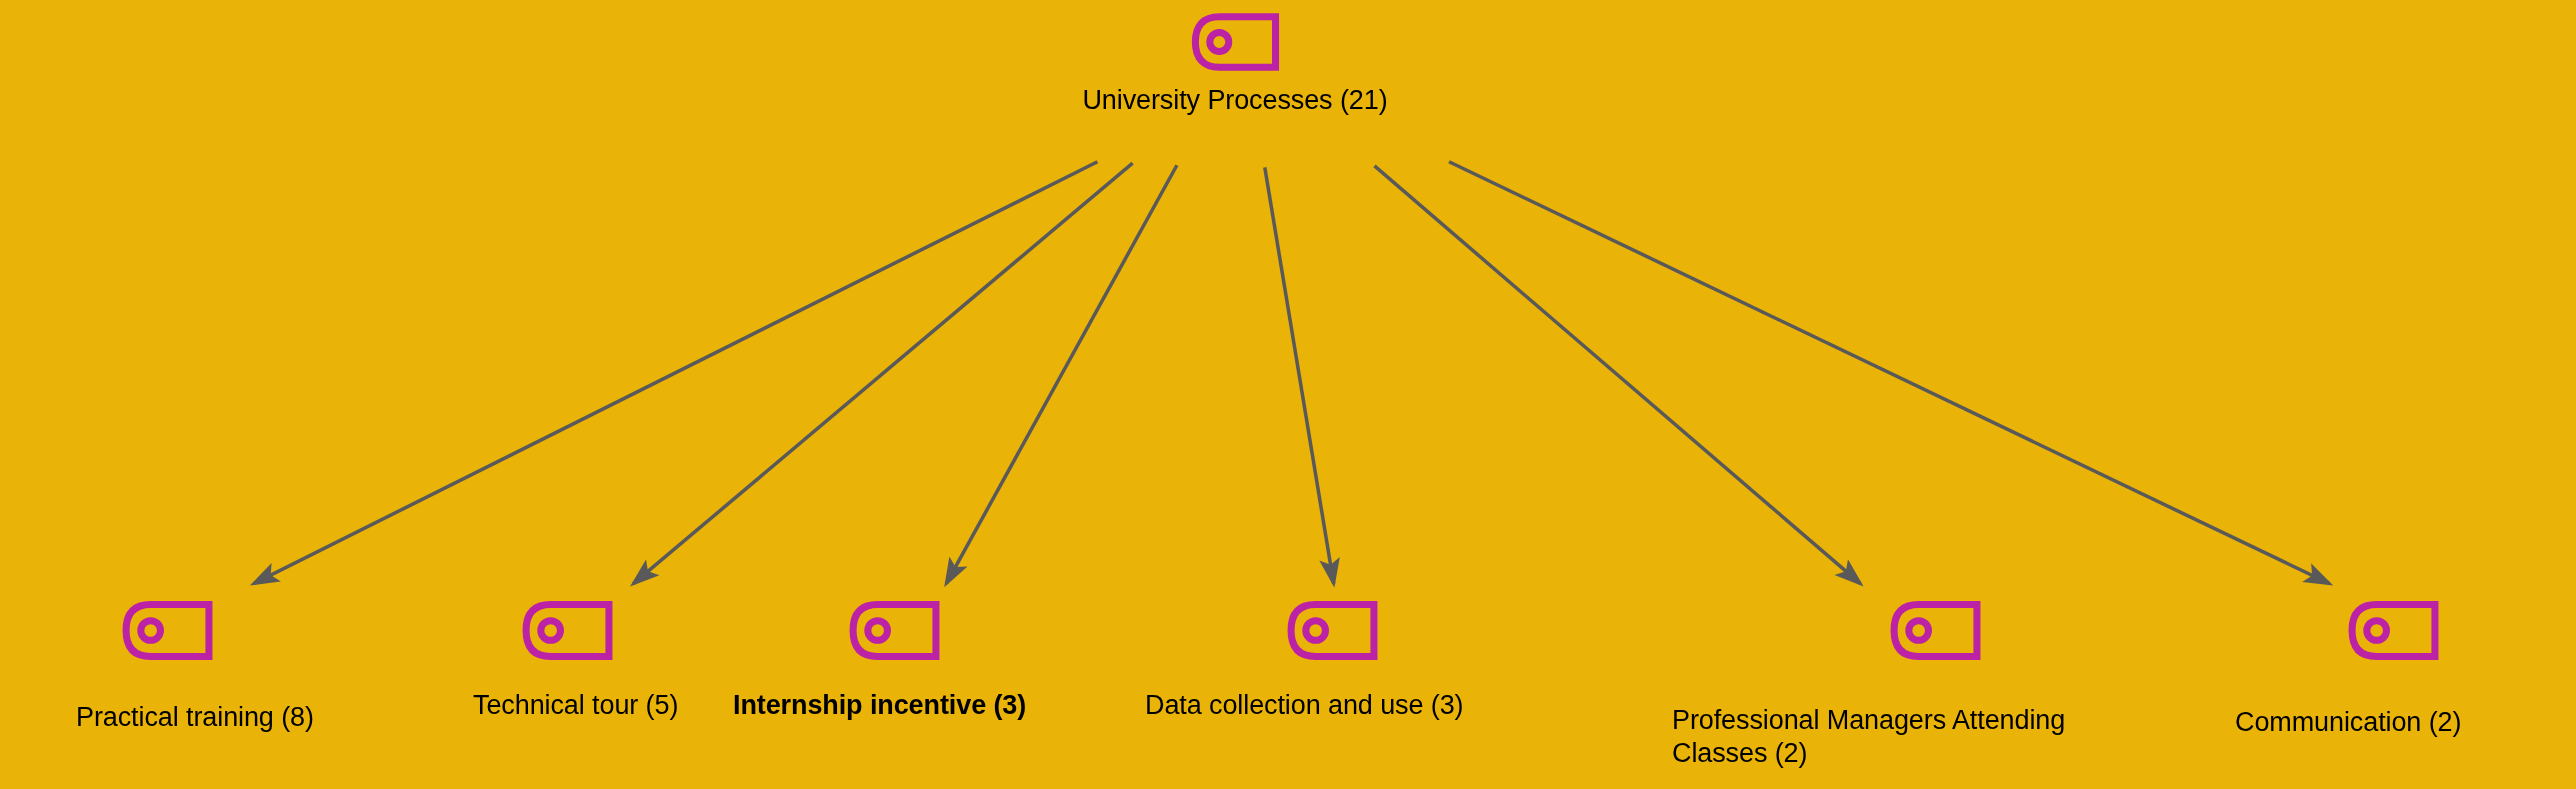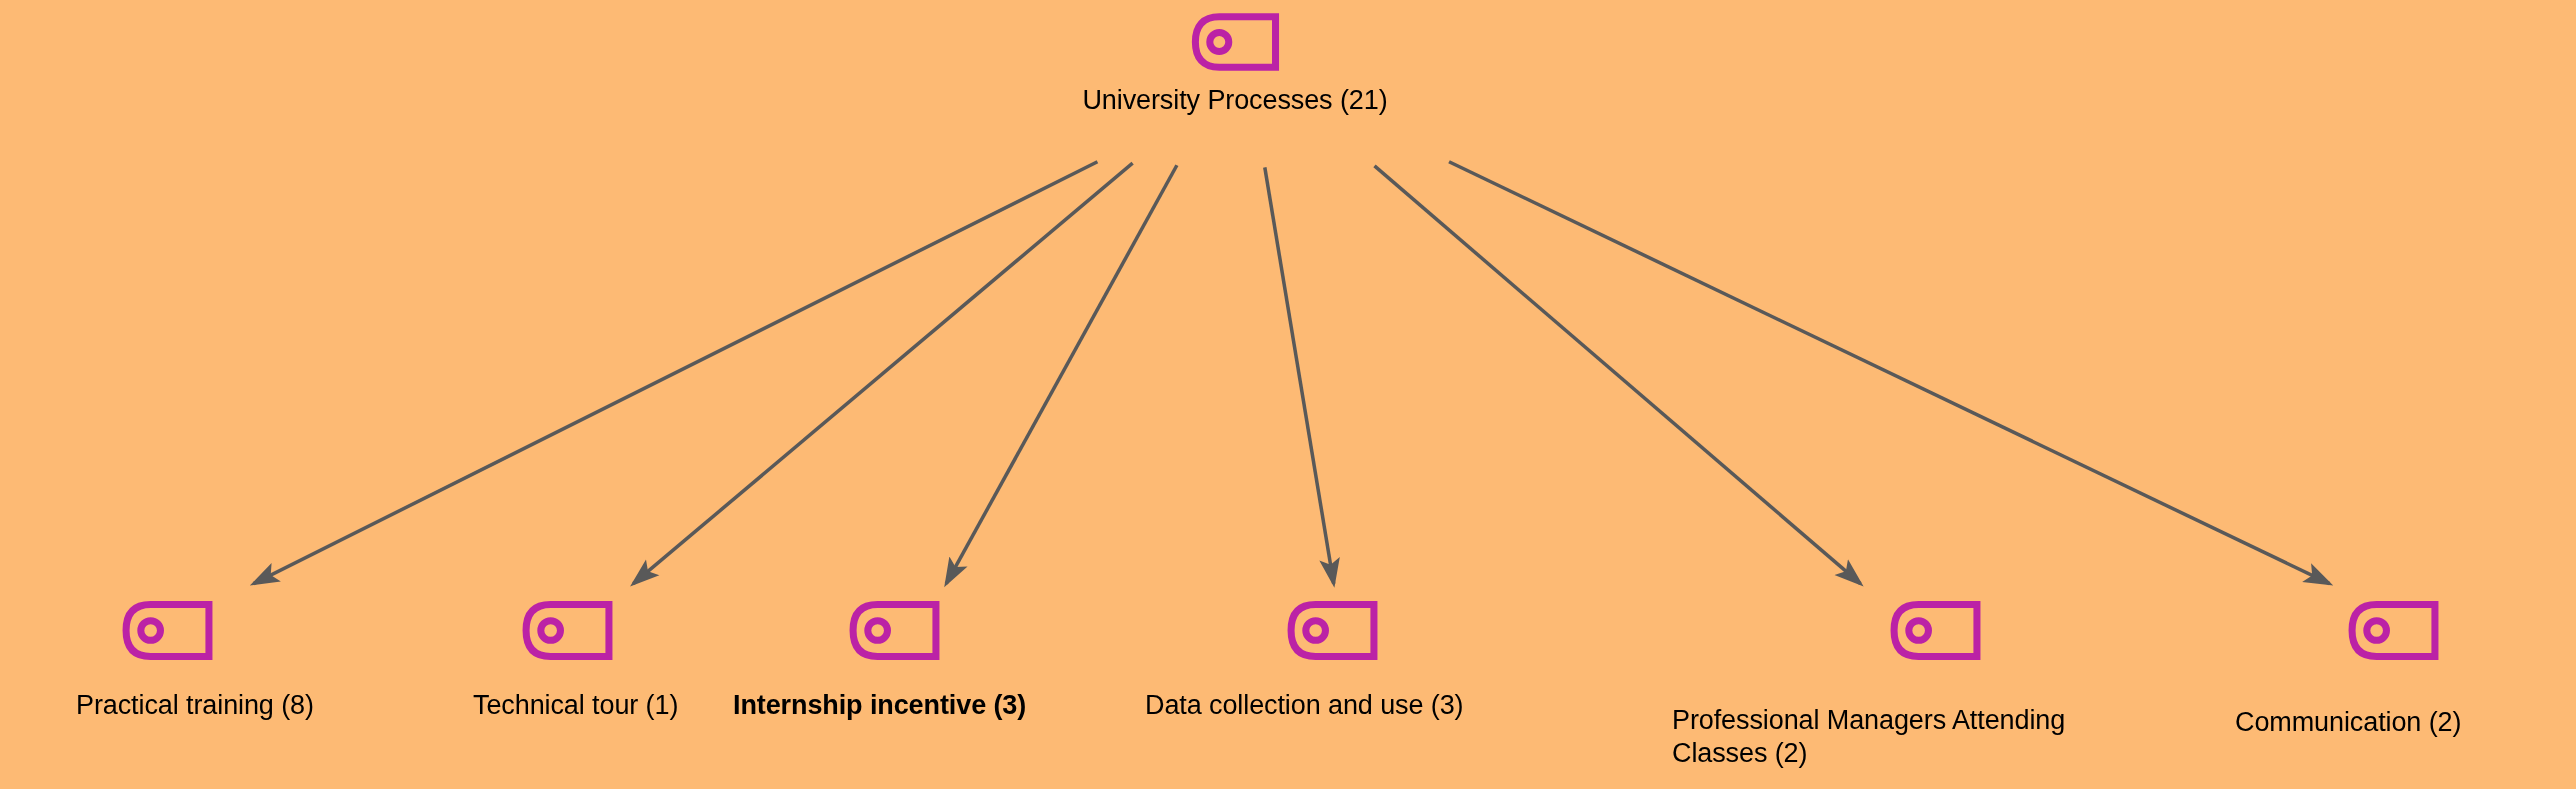--- a/index.html
+++ b/index.html
@@ -7,21 +7,21 @@
     padding: 0;
     background: #ffffff;
   }
   body {
     font-family: "Liberation Sans", sans-serif;
   }
   #canvas {
     position: relative;
     width: 2576px;
     height: 789px;
-    background: #fdba74;
+    background: #eab308;
     overflow: hidden;
   }
   #edge-layer {
     position: absolute;
     left: 0;
     top: 0;
     width: 2576px;
     height: 789px;
     pointer-events: none;
   }
@@ -85,28 +85,28 @@
     </span>
     <span class="node-label">University Processes (21)</span>
   </div>
 
   <div id="children">
       <div class="node node-left" style="left: 121px; top: 601px; align-items: flex-start;">
         <span class="node-icon"><svg width="93" height="59" viewBox="0 0 132 84" xmlns="http://www.w3.org/2000/svg">
             <path d="M42 5 L125 5 L125 79 L42 79 C18 79 7 66 7 42 C7 18 18 5 42 5 Z" fill="none" stroke="#BB22A6" stroke-width="10"></path>
             <circle cx="42" cy="42" r="14" fill="none" stroke="#BB22A6" stroke-width="10"></circle>
           </svg></span>
-        <span class="node-label" style="position: absolute; left: -45px; top: 88px; margin-top: 0px; text-align: left; white-space: pre;">Practical training (8)</span>
+        <span class="node-label" style="position: absolute; left: -45px; top: 88px; margin-top: 12px; text-align: left; white-space: pre;">Practical training (8)</span>
       </div>
       <div class="node node-left" style="left: 521px; top: 601px; align-items: flex-start;">
         <span class="node-icon"><svg width="93" height="59" viewBox="0 0 132 84" xmlns="http://www.w3.org/2000/svg">
             <path d="M42 5 L125 5 L125 79 L42 79 C18 79 7 66 7 42 C7 18 18 5 42 5 Z" fill="none" stroke="#BB22A6" stroke-width="10"></path>
             <circle cx="42" cy="42" r="14" fill="none" stroke="#BB22A6" stroke-width="10"></circle>
           </svg></span>
-        <span class="node-label" style="position: absolute; left: -48px; top: 88px; margin-top: 0px; text-align: left; white-space: pre;">Technical tour (1)</span>
+        <span class="node-label" style="position: absolute; left: -48px; top: 88px; margin-top: 0px; text-align: left; white-space: pre;">Technical tour (5)</span>
       </div>
       <div class="node node-left" style="left: 848px; top: 601px; align-items: flex-start;">
         <span class="node-icon"><svg width="93" height="59" viewBox="0 0 132 84" xmlns="http://www.w3.org/2000/svg">
             <path d="M42 5 L125 5 L125 79 L42 79 C18 79 7 66 7 42 C7 18 18 5 42 5 Z" fill="none" stroke="#BB22A6" stroke-width="10"></path>
             <circle cx="42" cy="42" r="14" fill="none" stroke="#BB22A6" stroke-width="10"></circle>
           </svg></span>
         <span class="node-label" style="position: absolute; left: -115px; top: 88px; margin-top: 0px; text-align: left; white-space: pre; font-weight: bold;">Internship incentive (3)</span>
       </div>
       <div class="node node-left" style="left: 1286px; top: 601px; align-items: flex-start;">
         <span class="node-icon"><svg width="93" height="59" viewBox="0 0 132 84" xmlns="http://www.w3.org/2000/svg">

